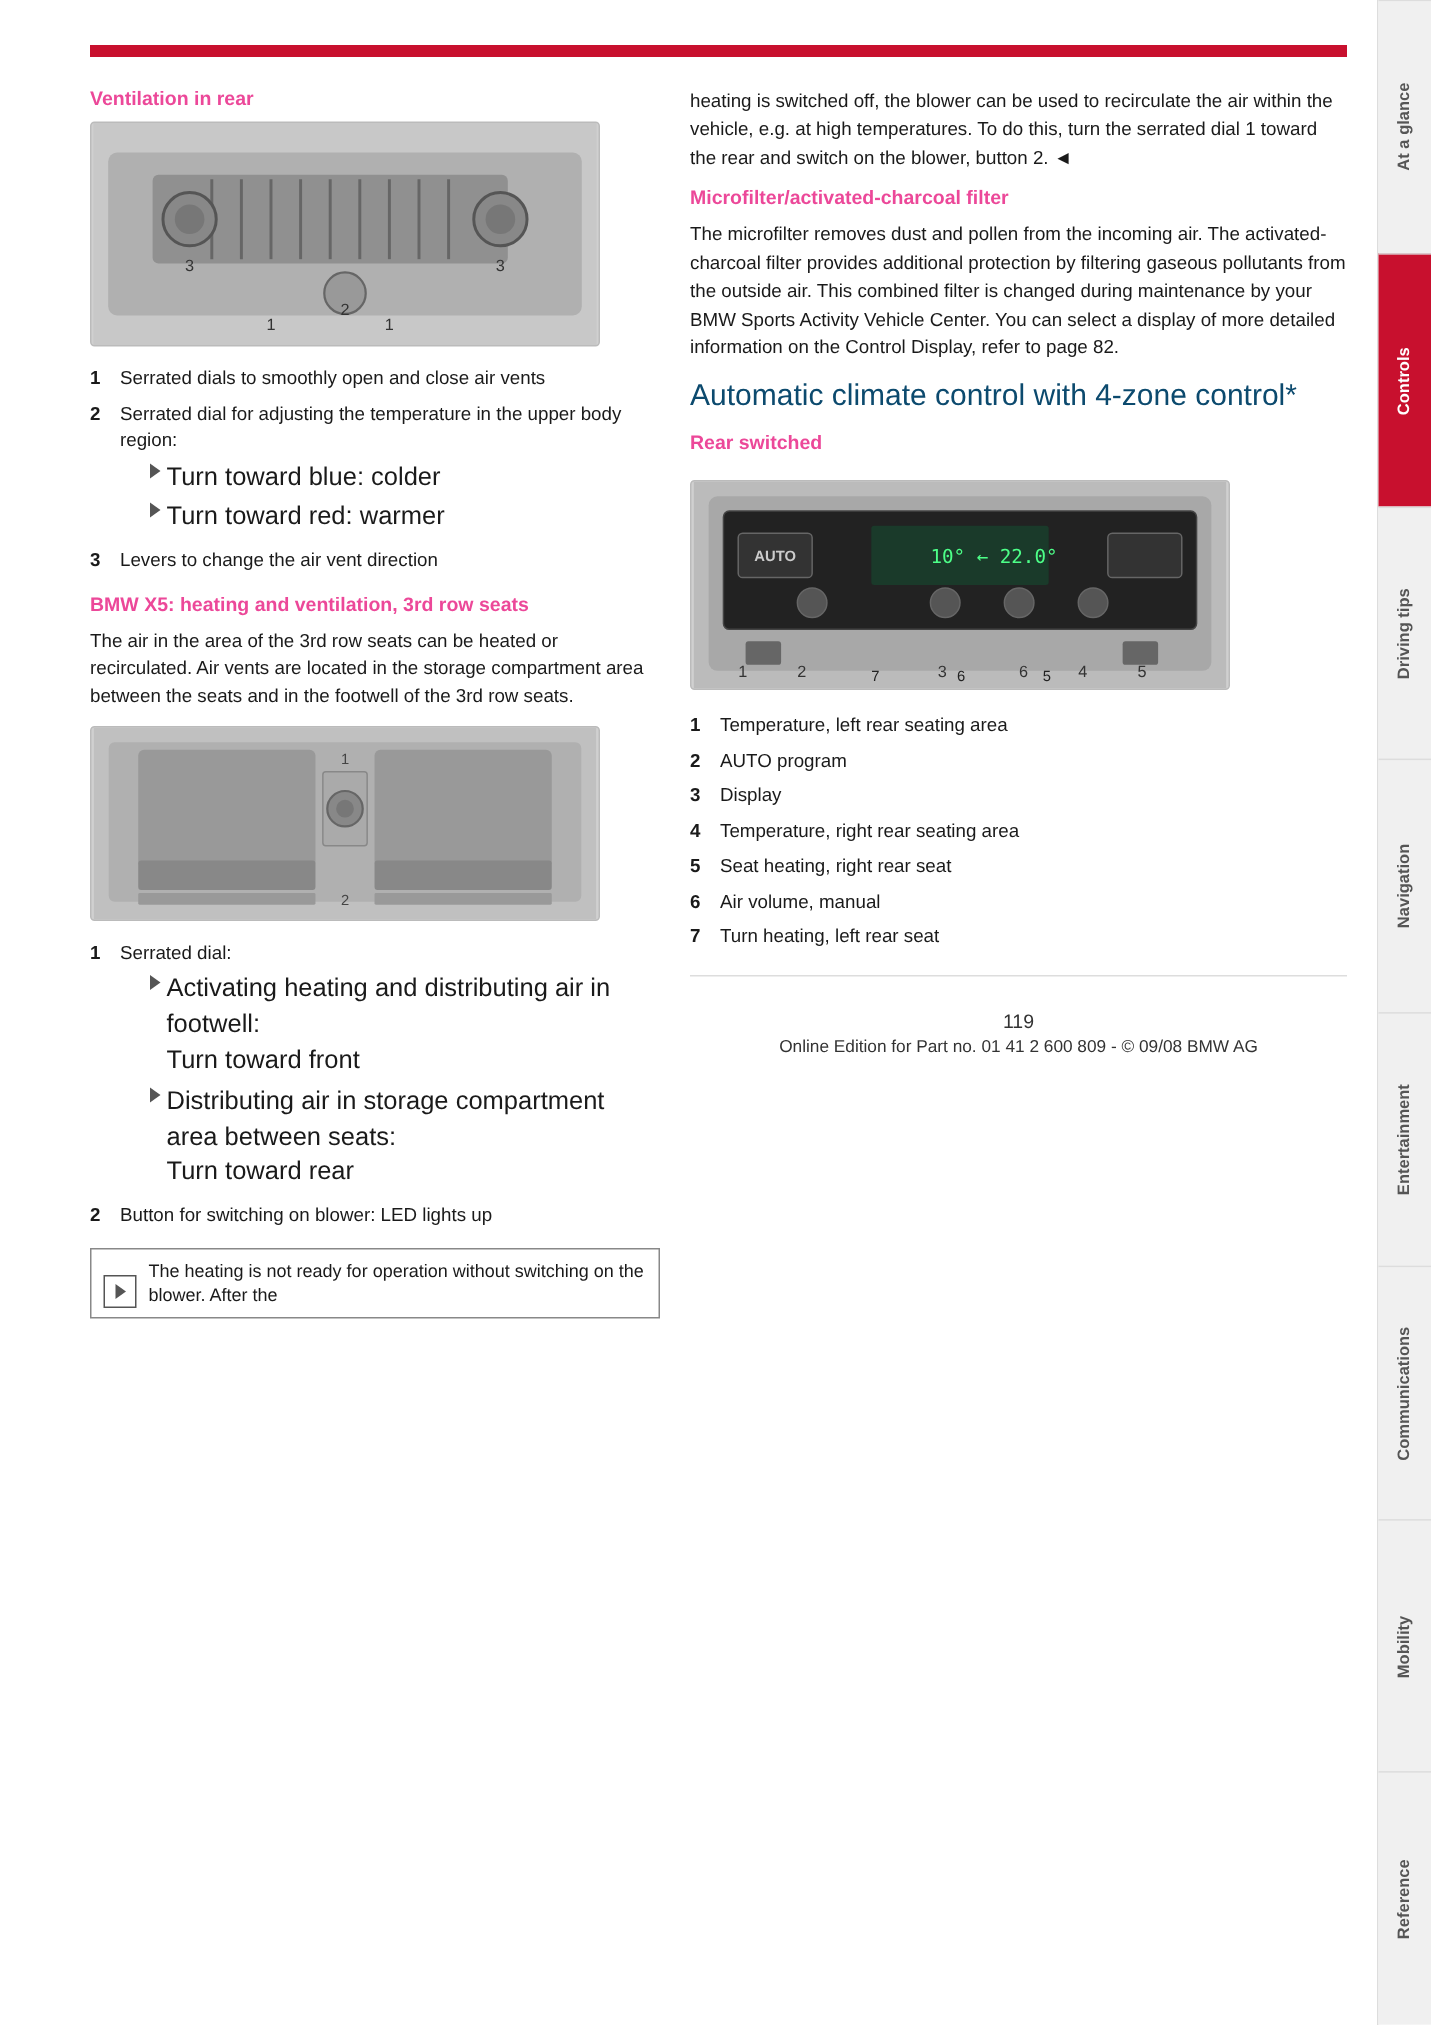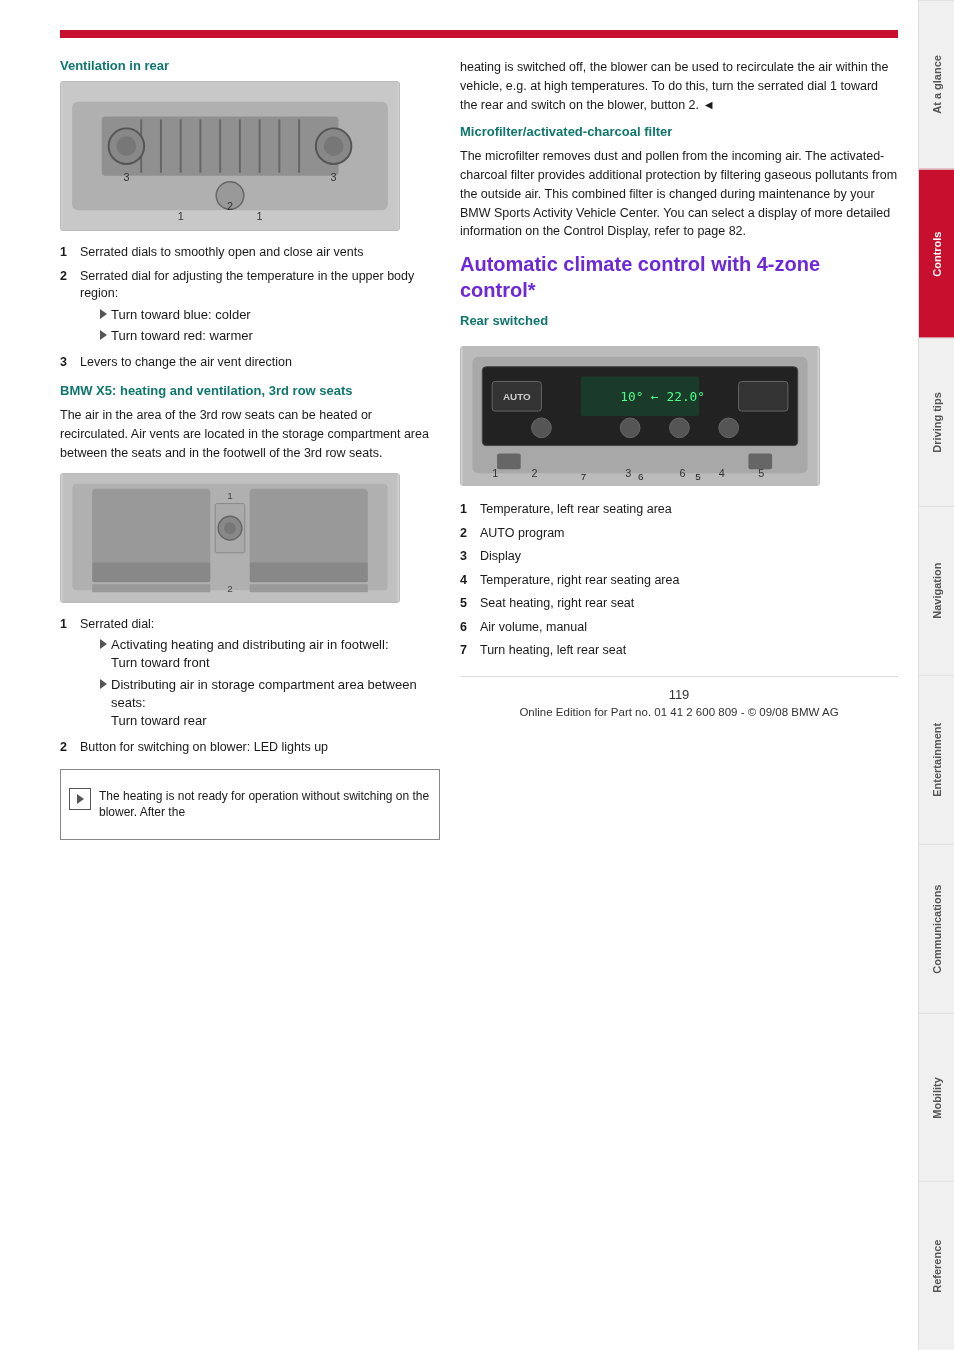--- a/index.html
+++ b/index.html
@@ -65,28 +65,28 @@
       flex-shrink: 0;
     }
 
     .col-right {
       flex: 1;
     }
 
     h2.section-title {
       font-size: 13px;
       font-weight: bold;
-      color: #0f766e;
+      color: #ec4899;
       margin-bottom: 8px;
     }
 
     h1.major-title {
       font-size: 20px;
-      font-weight: bold;
-      color: #6d28d9;
+      font-weight: normal;
+      color: #0c4a6e;
       margin-bottom: 10px;
       line-height: 1.3;
     }
 
     .num-list {
       list-style: none;
       margin-bottom: 12px;
     }
 
     .num-list li {
@@ -105,40 +105,40 @@
     .sub-list {
       list-style: none;
       margin-left: 20px;
       margin-top: 3px;
     }
 
     .sub-list li {
       display: flex;
       gap: 4px;
       margin-bottom: 3px;
-      font-size: 13px;
+      font-size: 17px;
     }
 
     .arrow-right {
       display: inline-block;
       width: 0;
       height: 0;
       border-top: 5px solid transparent;
       border-bottom: 5px solid transparent;
       border-left: 7px solid #555;
       margin-top: 3px;
       flex-shrink: 0;
     }
 
     .note-box {
       border: 1px solid #888;
-      padding: 18px 8px;
+      padding: 6px 8px;
       display: flex;
       gap: 8px;
-      align-items: flex-start;
+      align-items: flex-end;
       margin-top: 8px;
       font-size: 12px;
       line-height: 1.4;
     }
 
     .note-icon {
       width: 22px;
       height: 22px;
       border: 1.5px solid #555;
       flex-shrink: 0;
@@ -159,21 +159,21 @@
     p.body-text {
       font-size: 12.5px;
       line-height: 1.5;
       margin-bottom: 10px;
     }
 
     .page-footer {
       text-align: center;
       font-size: 11.5px;
       color: #333;
-      padding-top: 10px;
+      padding-top: 22px;
       border-top: 1px solid #ddd;
       margin-top: 16px;
     }
 
     
     .vent-diagram {
       width: 340px;
       height: 150px;
       background: #d0d0d0;
       border: 1px solid #bbb;

